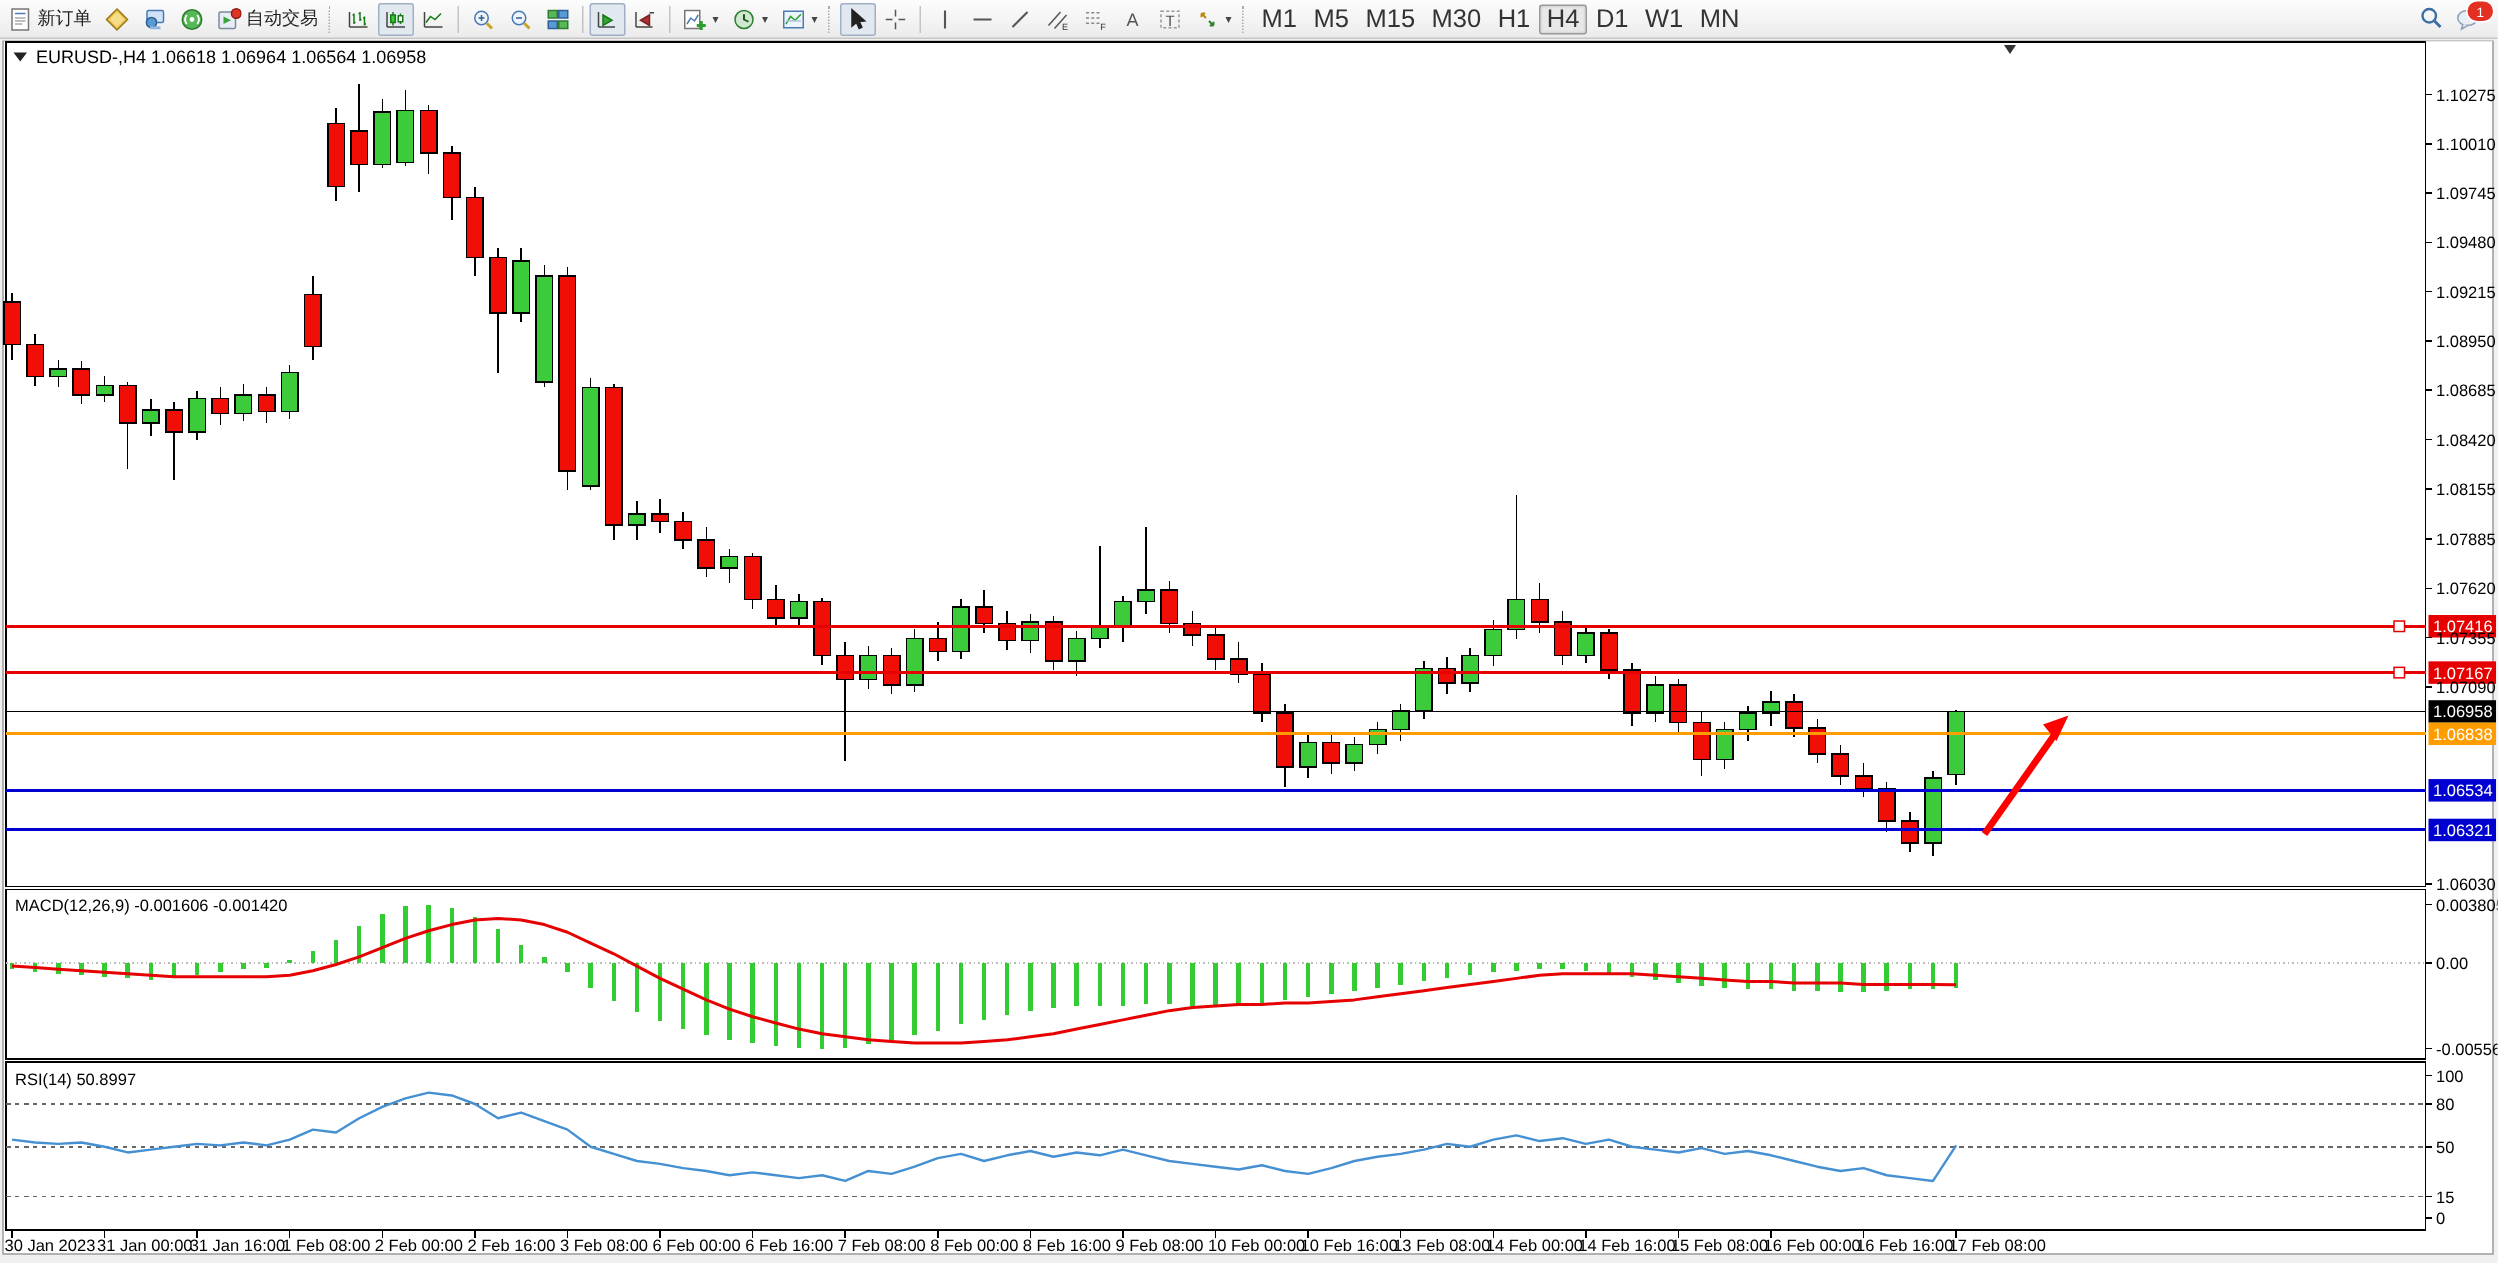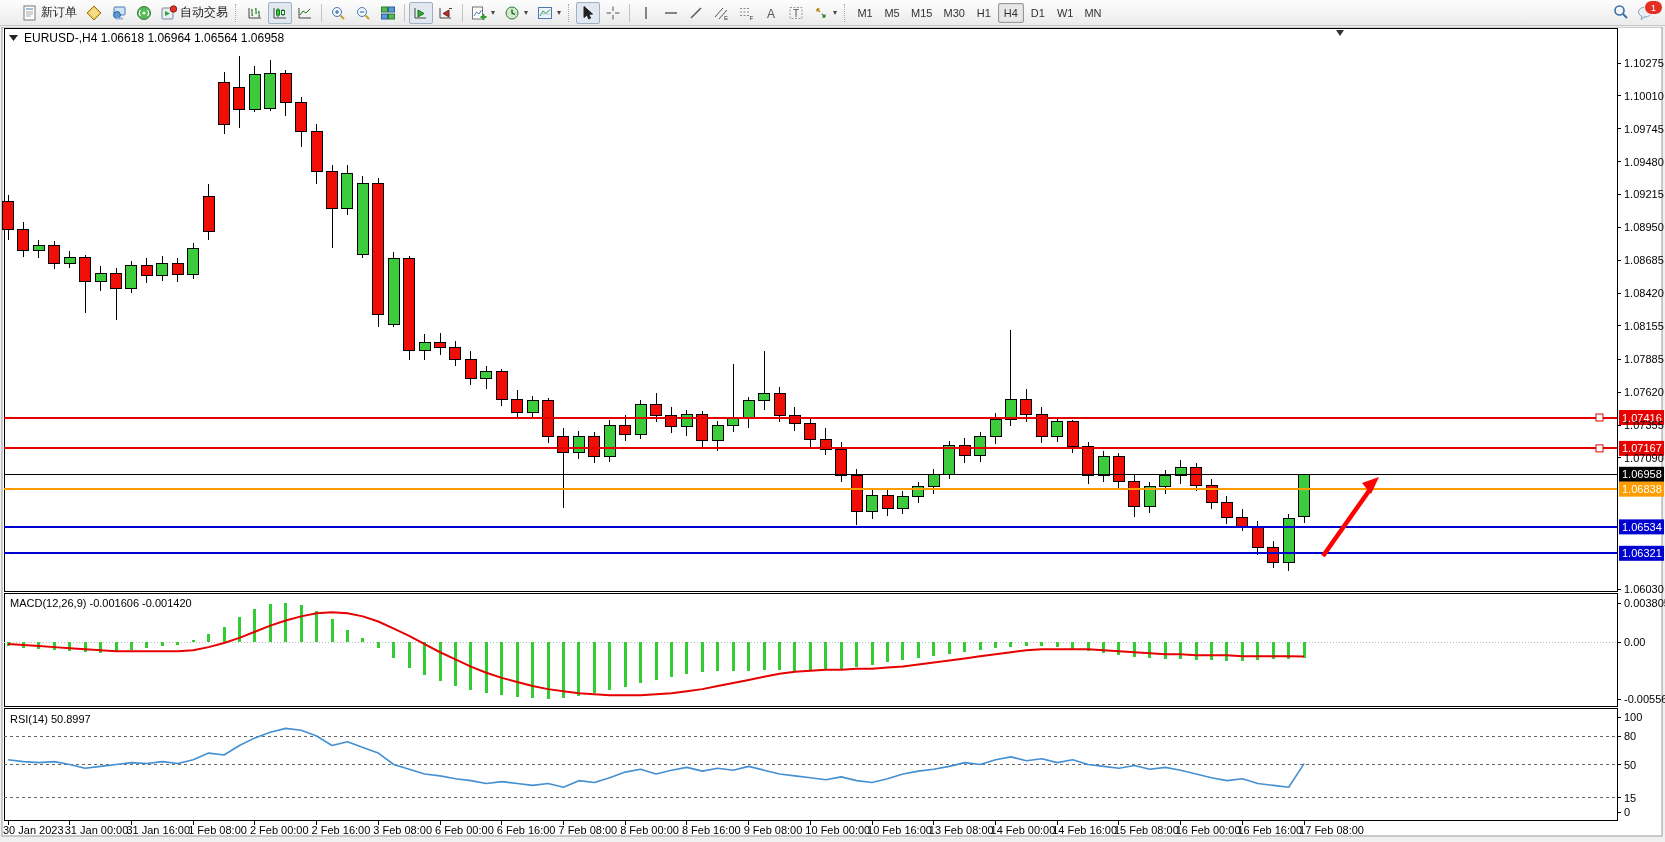--- a/index.html
+++ b/index.html
@@ -1,28 +1,28 @@
 <!DOCTYPE html>
 <html><head>
 <meta charset="utf-8">
 <style>
   html,body{margin:0;padding:0;width:1665px;height:842px;overflow:hidden;background:#f0f0f0;
     font-family:"Liberation Sans",sans-serif;}
   
   .toolbar{position:absolute;left:0;top:0;width:1665px;height:26px;
     background:linear-gradient(#fdfdfd,#ebebeb);border-bottom:1px solid #c6c6c6;
-    display:flex;align-items:center;padding:0 18px;gap:1px;box-sizing:border-box;font-size:12px;color:#222;}
+    display:flex;align-items:center;padding:0 2px;gap:1px;box-sizing:border-box;font-size:12px;color:#222;}
   .tb-btn{height:22px;min-width:22px;display:flex;align-items:center;justify-content:center;gap:3px;
     padding:0 3px;border:1px solid transparent;border-radius:2px;box-sizing:border-box;white-space:nowrap;}
   .tb-btn.active{background:#e2e8f0;border:1px solid #9fb0c4;}
   .tb-sep{width:1px;height:18px;background:#c4c4c4;margin:0 3px;}
   .tb-grip{width:4px;height:18px;border-left:1px dotted #aaa;margin:0 2px;}
   .caret{font-size:8px;color:#444;margin-left:1px;}
   .tf-btn{height:20px;min-width:26px;display:flex;align-items:center;justify-content:center;
-    padding:0 4px;border:1px solid transparent;border-radius:2px;font-size:11px;color:#333;box-sizing:border-box;}
+    padding:0 4px;border:1px solid transparent;border-radius:2px;font-size:17px;color:#333;box-sizing:border-box;}
   .tf-btn.active{background:#e8e8e8;border:1px solid #9a9a9a;box-shadow:inset 0 0 2px #bbb;text-align:center;}
   .tb-right{position:absolute;right:6px;top:2px;display:flex;align-items:center;gap:8px;}
   .chat-wrap{position:relative;width:22px;height:20px;}
   .badge{position:absolute;top:-2px;right:-4px;background:#e33022;color:#fff;border-radius:8px;
     min-width:13px;height:13px;font-size:9px;display:flex;align-items:center;justify-content:center;
     border:1px solid #fff;padding:0 2px;}
   .icon16{width:16px;height:16px;display:block;}
   
   #chart-svg{position:absolute;left:0;top:27px;}
 </style>

